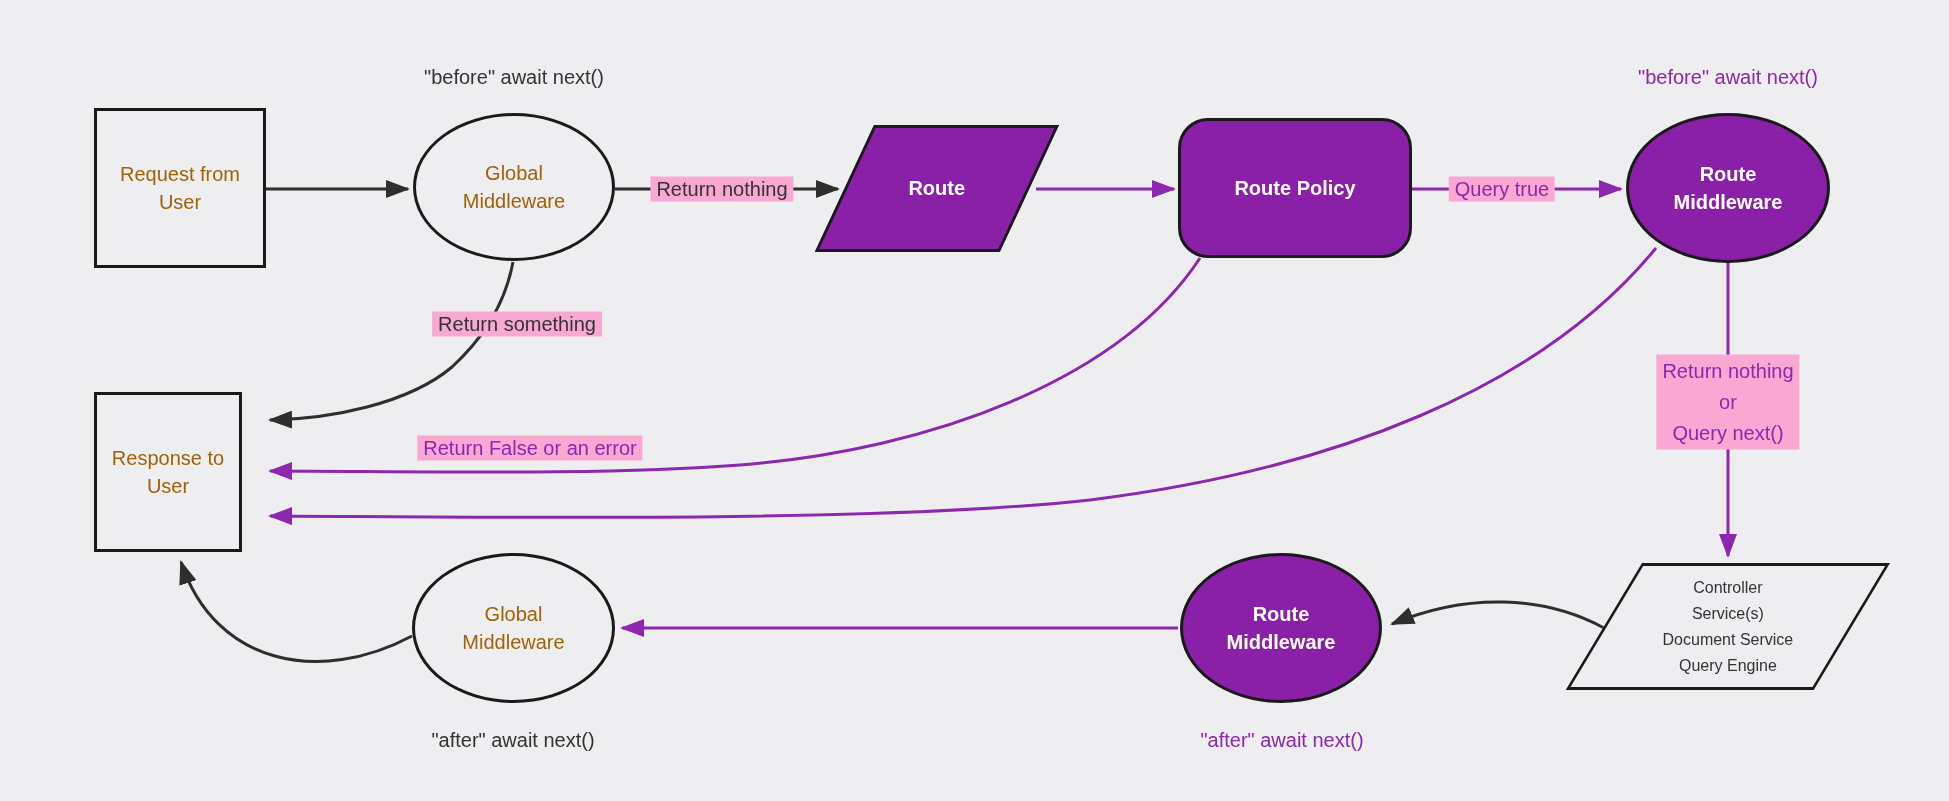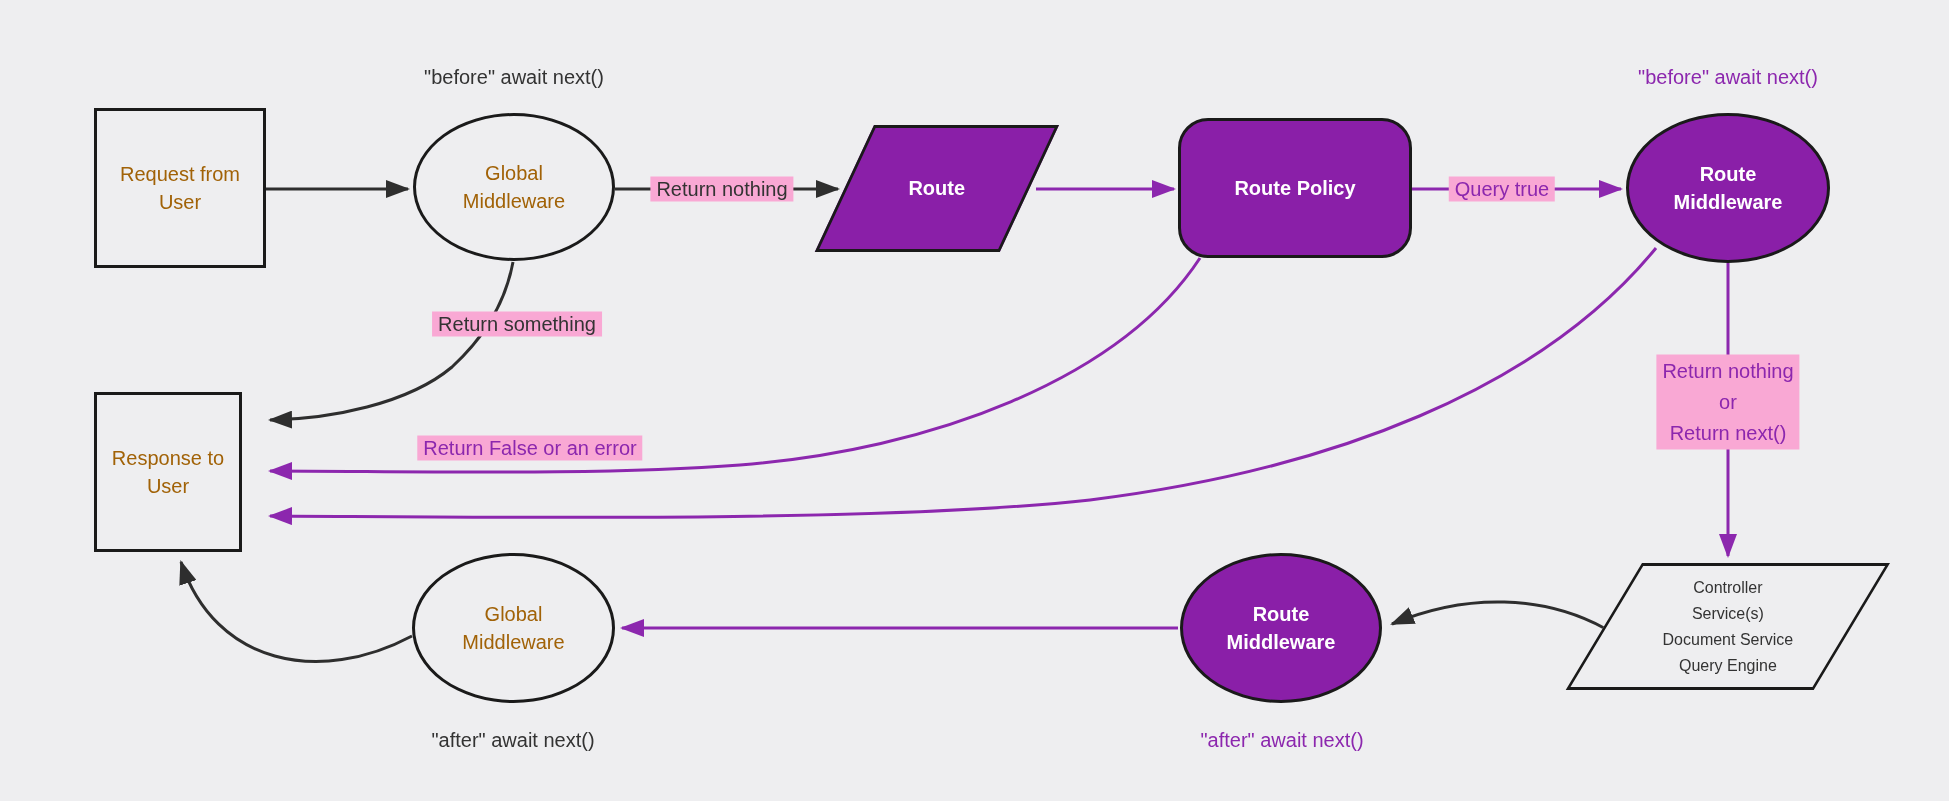--- a/index.html
+++ b/index.html
@@ -146,21 +146,21 @@
 
   <div class="elabel purple-text" style="left:1728px;top:77px;">"before" await next()</div>
 
   <div class="elabel masked" style="left:722px;top:189px;">Return nothing</div>
 
   <div class="elabel masked purple-text" style="left:1502px;top:189px;">Query true</div>
 
   <div class="elabel masked purple-text" style="left:1728px;top:402px;">
     <span class="ln">Return nothing</span>
     <span class="ln">or</span>
-    <span class="ln">Return next()</span>
+    <span class="ln">Query next()</span>
   </div>
 
   <div class="elabel masked" style="left:500px;top:324px;margin-left:17px;">Return something</div>
 
   <div class="elabel masked purple-text" style="left:530px;top:448px;">Return False or an error</div>
 
 
   <div class="elabel" style="left:513px;top:740px;">"after" await next()</div>
 
   <div class="elabel purple-text" style="left:1282px;top:740px;">"after" await next()</div>

